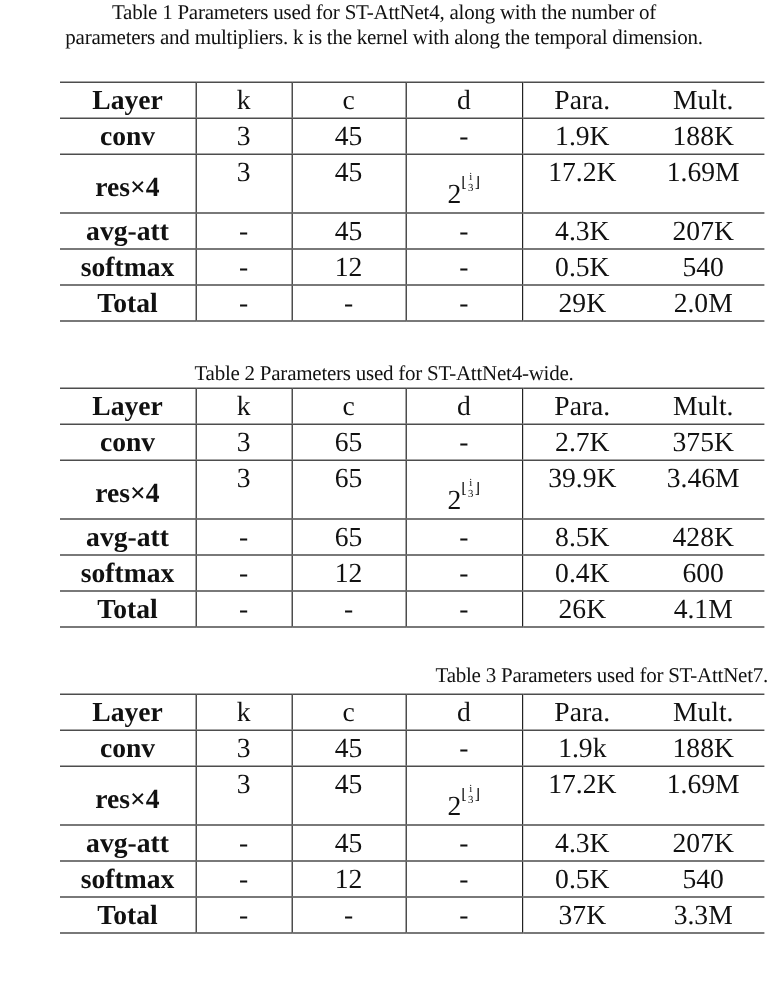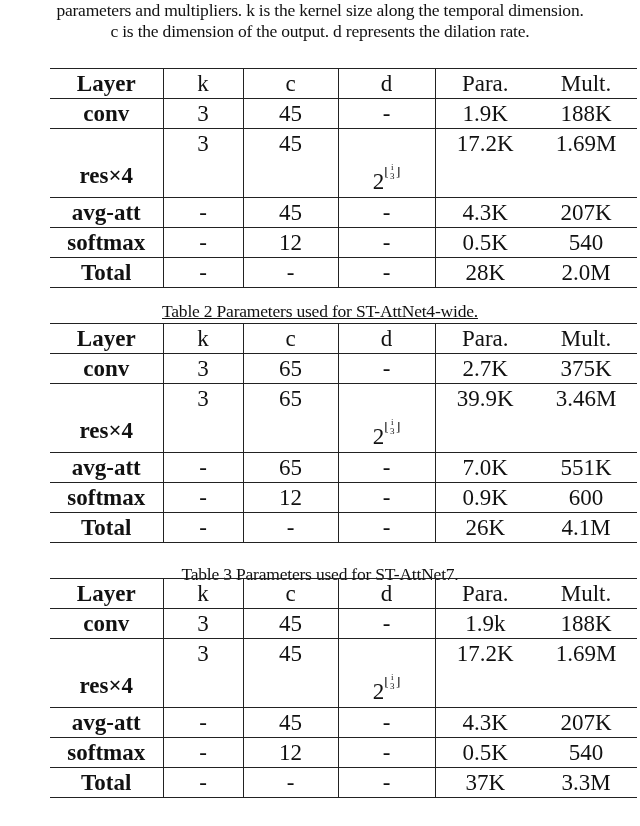--- a/index.html
+++ b/index.html
@@ -48,21 +48,21 @@
       padding: 0;
       height: 29px;
       line-height: 29px;
       font-weight: normal;
       vertical-align: middle;
     }
     table.ptable th:first-child, table.ptable td:first-child { border-left: none; font-weight: bold; }
     table.ptable th.mult, table.ptable td.mult { border-left: none; }
     table.ptable tr.tall td { height: 44px; }
     table.ptable tr.tall td.top { vertical-align: top; line-height: 29px; }
-    table.ptable tr.tall td.layer { vertical-align: middle; padding-top: 24px; }
+    table.ptable tr.tall td.layer { vertical-align: middle; padding-top: 4px; }
     table.ptable tr.tall td.dcell { vertical-align: bottom; padding-bottom: 2px; line-height: 26px; }
     .pow { font-size: 23px; }
     .pow sup {
       font-size: 10px;
       position: relative;
       top: -6px;
       line-height: 10px;
       display: inline-block;
       vertical-align: top;
     }
@@ -74,22 +74,22 @@
       line-height: 9px;
       margin: 0 1px;
     }
     .frac span { display: block; }
     .floorbr { font-size: 12px; vertical-align: middle; }
   </style>
 </head>
 <body>
 
 <div class="caption" style="top:0px;">
-  <span class="line">parameters and multipliers. k is the kernel size along the temporal dimension.</span>
-  <span class="line">c is the dimension of the output. d represents the dilation rate.</span>
+  <span class="line">Table 1 Parameters used for ST-AttNet4, along with the number of</span>
+  <span class="line">parameters and multipliers. k is the kernel with along the temporal dimension.</span>
 </div>
 <table class="ptable" style="top:68px;">
   <colgroup>
       <col class="c-layer">
       <col class="c-k">
       <col class="c-c">
       <col class="c-d">
       <col class="c-para">
       <col class="c-mult">
     </colgroup>
@@ -134,27 +134,27 @@
     <td>12</td>
     <td>-</td>
     <td>0.5K</td>
     <td class="mult">540</td>
   </tr>
   <tr>
     <td>Total</td>
     <td>-</td>
     <td>-</td>
     <td>-</td>
-    <td>28K</td>
+    <td>29K</td>
     <td class="mult">2.0M</td>
   </tr>
 </tbody>
   </table>
 
-<div class="caption" style="top:301px;text-decoration:underline;">
+<div class="caption" style="top:301px;">
   <span class="line">Table 2 Parameters used for ST-AttNet4-wide.</span>
 </div>
 <table class="ptable" style="top:323px;">
   <colgroup>
       <col class="c-layer">
       <col class="c-k">
       <col class="c-c">
       <col class="c-d">
       <col class="c-para">
       <col class="c-mult">
@@ -184,43 +184,43 @@
       <span class="pow"><span>2</span><sup><span class="floorbr">⌊</span><span class="frac"><span>i</span><span>3</span></span><span class="floorbr">⌋</span></sup></span>
     </td>
     <td class="top">39.9K</td>
     <td class="top mult">3.46M</td>
   </tr>
   <tr>
     <td>avg-att</td>
     <td>-</td>
     <td>65</td>
     <td>-</td>
-    <td>7.0K</td>
-    <td class="mult">551K</td>
+    <td>8.5K</td>
+    <td class="mult">428K</td>
   </tr>
   <tr>
     <td>softmax</td>
     <td>-</td>
     <td>12</td>
     <td>-</td>
-    <td>0.9K</td>
+    <td>0.4K</td>
     <td class="mult">600</td>
   </tr>
   <tr>
     <td>Total</td>
     <td>-</td>
     <td>-</td>
     <td>-</td>
     <td>26K</td>
     <td class="mult">4.1M</td>
   </tr>
 </tbody>
   </table>
 
-<div class="caption" style="top:564px;">
+<div class="caption" style="top:552px;text-align:right;">
   <span class="line">Table 3 Parameters used for ST-AttNet7.</span>
 </div>
 <table class="ptable" style="top:578px;">
   <colgroup>
       <col class="c-layer">
       <col class="c-k">
       <col class="c-c">
       <col class="c-d">
       <col class="c-para">
       <col class="c-mult">

